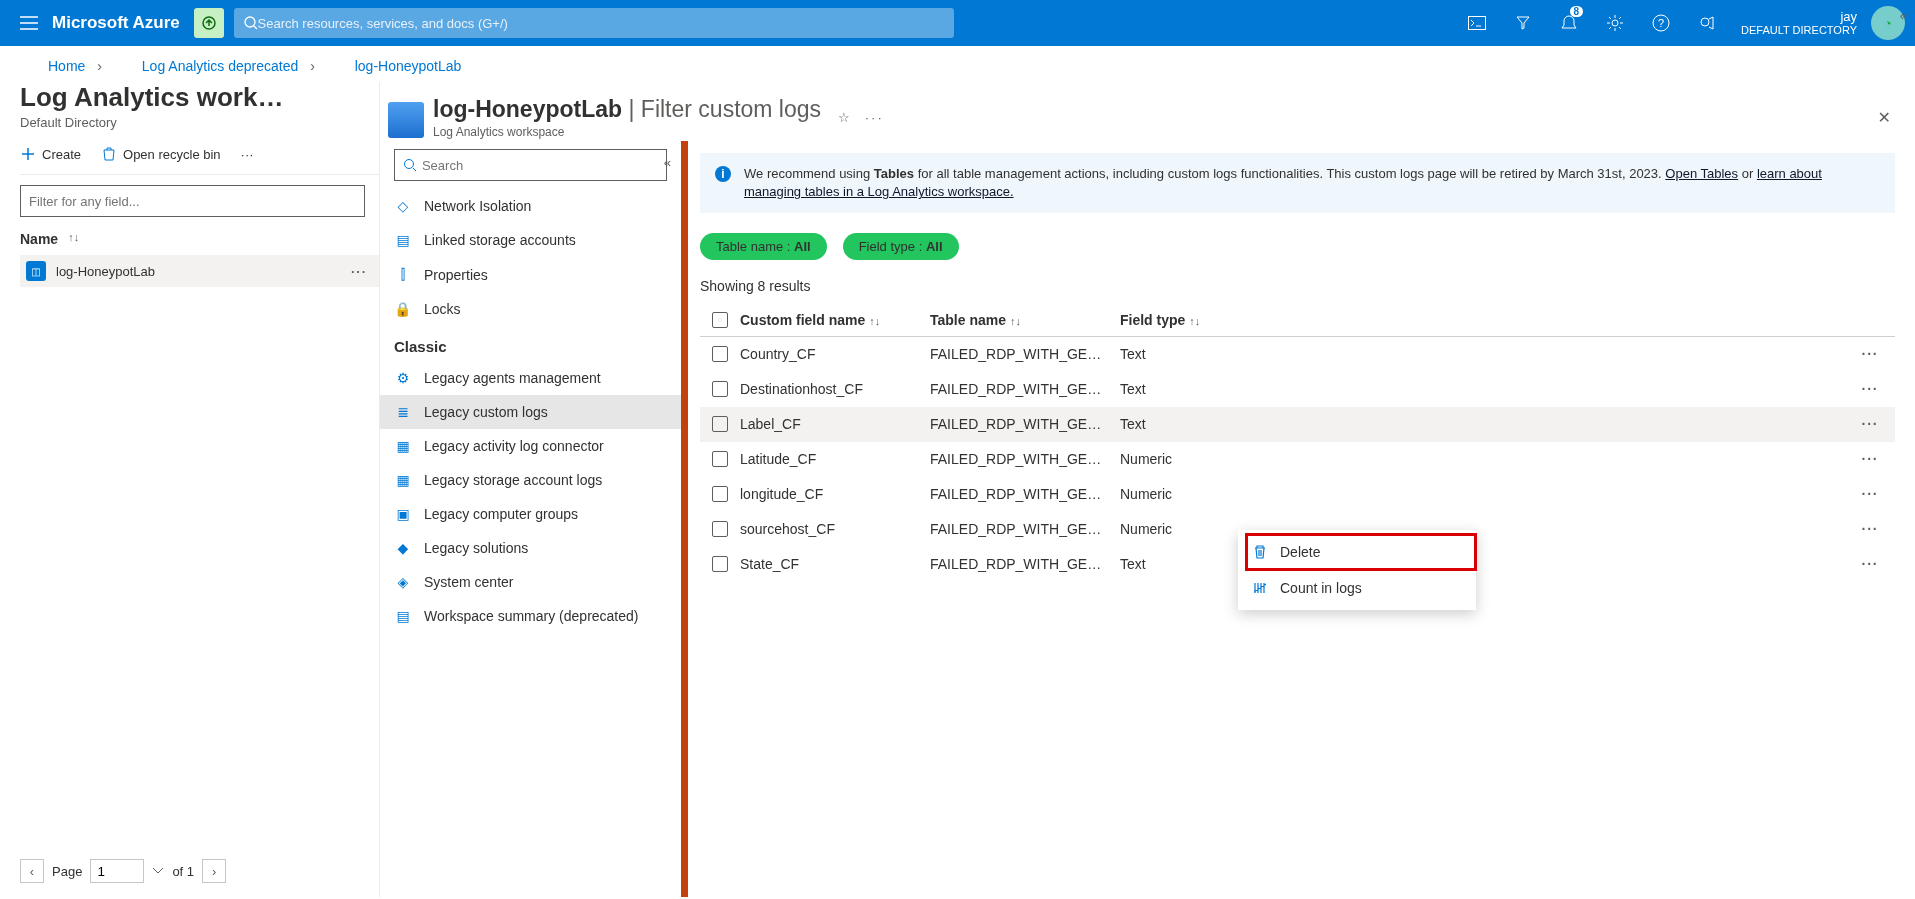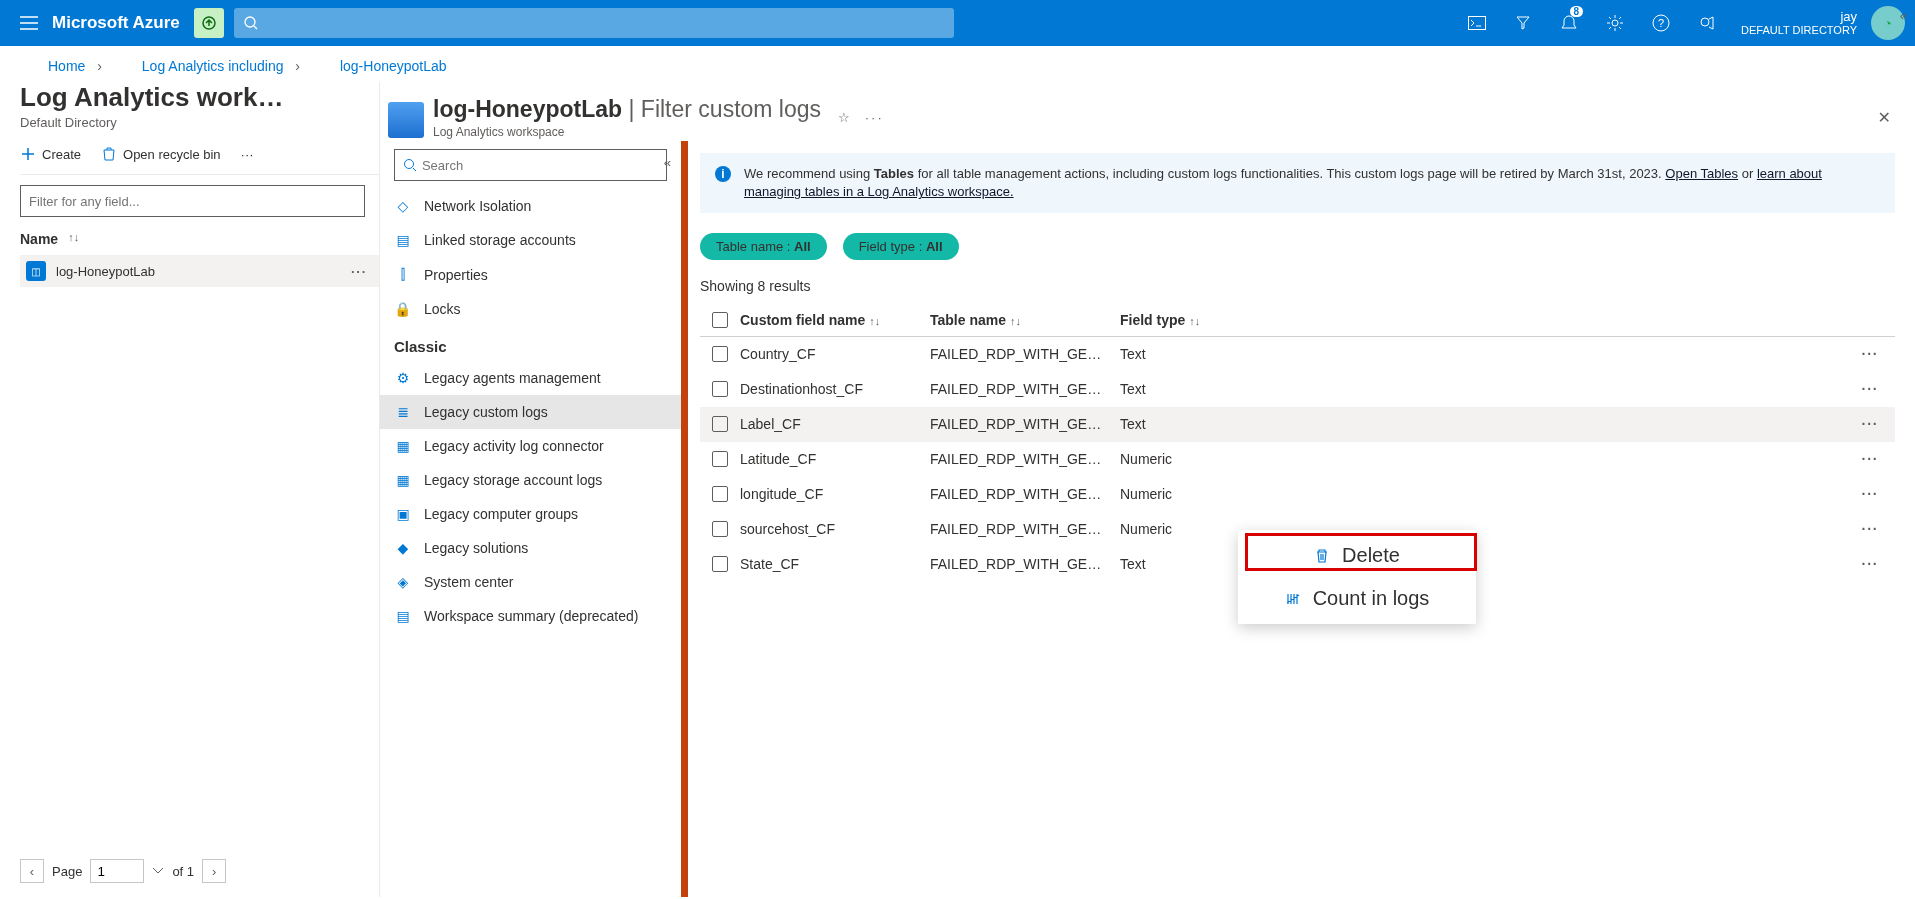--- a/index.html
+++ b/index.html
@@ -67,40 +67,40 @@
 .rp-title .strong { color:#323130; font-weight:600; }
 .rp-star { color:#605e5c; margin-left:12px; cursor:pointer; }
 .rp-more { margin-left:10px; color:#605e5c; letter-spacing:2px; cursor:pointer; }
 .rp-close { margin-left:auto; font-size:16px; color:#605e5c; cursor:pointer; }
 .infobar { margin: 12px 12px 0 12px; background:#eff6fc; padding:12px 14px; display:flex; gap:12px; font-size:13px; line-height:1.4; }
 .infobar .iicon { color:#0078d4; flex:none; }
 .infobar a { color:#0f172a; text-decoration:underline; }
 .filters { margin:20px 12px 0 12px; display:flex; align-items:center; gap:16px; }
 .fbox { height:32px; border:1px solid #605e5c; display:flex; align-items:center; padding:0 8px; gap:6px; width:260px;}
 .fbox input { border:none; outline:none; width:100%; }
-.pill { background:#14b8a6; border-radius:16px; padding:6px 16px; font-size:13px; cursor:pointer;text-align:center; }
+.pill { background:#22c55e; border-radius:16px; padding:6px 16px; font-size:13px; cursor:pointer;text-align:center; }
 .pill .b { font-weight:700; }
 .count { margin:18px 12px 10px 12px; font-size:14px; }
 .gridwrap { margin:0 12px; position:relative; overflow-y:auto; flex:1; }
 .gridwrap::-webkit-scrollbar { width:14px; }
 .gridwrap::-webkit-scrollbar-thumb { background:#c8c6c4; }
 .ghead { display:flex; align-items:flex-end; padding:8px 0; border-bottom:1px solid #d2d0ce; font-weight:600; font-size:14px;}
 .gcell-chk { width:40px; display:flex; justify-content:center; }
 .gcell-name { width:190px; padding-right:8px; }
 .gcell-table { width:190px; padding-right:8px; overflow:hidden; text-overflow:ellipsis; white-space:nowrap; }
 .gcell-type { width:140px; }
 .gcell-act { margin-left:auto; width:50px; text-align:center; color:#605e5c; letter-spacing:1px; font-weight:700; cursor:pointer;}
 .grow { display:flex; align-items:center; padding:9px 0; font-size:14px; border-bottom:1px solid transparent;}
 .grow:hover, .grow.hl { background:#f3f2f1; }
 .chk { width:16px; height:16px; border:1px solid #605e5c; border-radius:2px; }
 .sorticon { font-size:11px; color:#605e5c; margin-left:4px; }
 
 
 .ctxmenu { position:absolute; left:1238px; top:530px; width:238px; background:#fff; box-shadow:0 4px 14px rgba(0,0,0,0.2); z-index:100; padding:4px 0;}
-.ctxitem { display:flex; align-items:center; gap:10px; padding:10px 14px; font-size:20px; cursor:pointer;justify-content:center; }
+.ctxitem { display:flex; align-items:center; gap:10px; padding:10px 14px; font-size:14px; cursor:pointer; }
 .ctxitem .cicon { color:#0078d4; width:18px; }
 .redbox { position:absolute; left:1245px; top:533px; width:232px; height:38px; border:3px solid #d80000; z-index:101; pointer-events:none;}
 
 svg { display:block; }
 </style>
 </head>
 <body>
 
 <div class="topbar">
   <div class="menu-icon">
@@ -113,20 +113,21 @@
     <svg width="16" height="16">
         <circle cx="8" cy="8" r="6" fill="none" stroke="#0f6b0f" stroke-width="1.5"></circle>
         <path d="M8 11V5M5 8l3-3 3 3" fill="none" stroke="#0f6b0f" stroke-width="1.5"></path>
       </svg>
   </div>
   <div class="searchbox">
     <svg width="14" height="14">
         <circle cx="6" cy="6" r="5" fill="none" stroke="#fff" stroke-width="1.3"></circle>
         <path d="M10 10l3 3" stroke="#fff" stroke-width="1.3"></path>
       </svg>
+    <input placeholder="Search resources, services, and docs (G+/)" style="">
   </div>
   <div class="topicons">
     <div class="topicon">
         <svg width="18" height="14">
           <rect x="0.5" y="0.5" width="17" height="13" fill="none" stroke="white"></rect>
           <path d="M3 4l3 3-3 3M8 10h5" stroke="white" fill="none"></path>
         </svg>
       </div>
     <div class="topicon">
         <svg width="16" height="16">
@@ -161,21 +162,21 @@
       <span class="u1">jay</span>
       <span class="u2">DEFAULT DIRECTORY</span>
     </div>
     <div class="avatar">◔</div>
   </div>
 </div>
 
 <div class="breadcrumb">
   <a href="#">Home</a>
   <span class="sep">›</span>
-  <a href="#">Log Analytics including</a>
+  <a href="#">Log Analytics deprecated</a>
   <span class="sep">›</span>
   <a href="#">log-HoneypotLab</a>
 </div>
 
 <div class="body">
 
   <div class="leftpane">
     <div class="lp-header">Log Analytics work…</div>
     <span class="lp-collapse">«</span>
     <div class="lp-sub">Default Directory</div>

